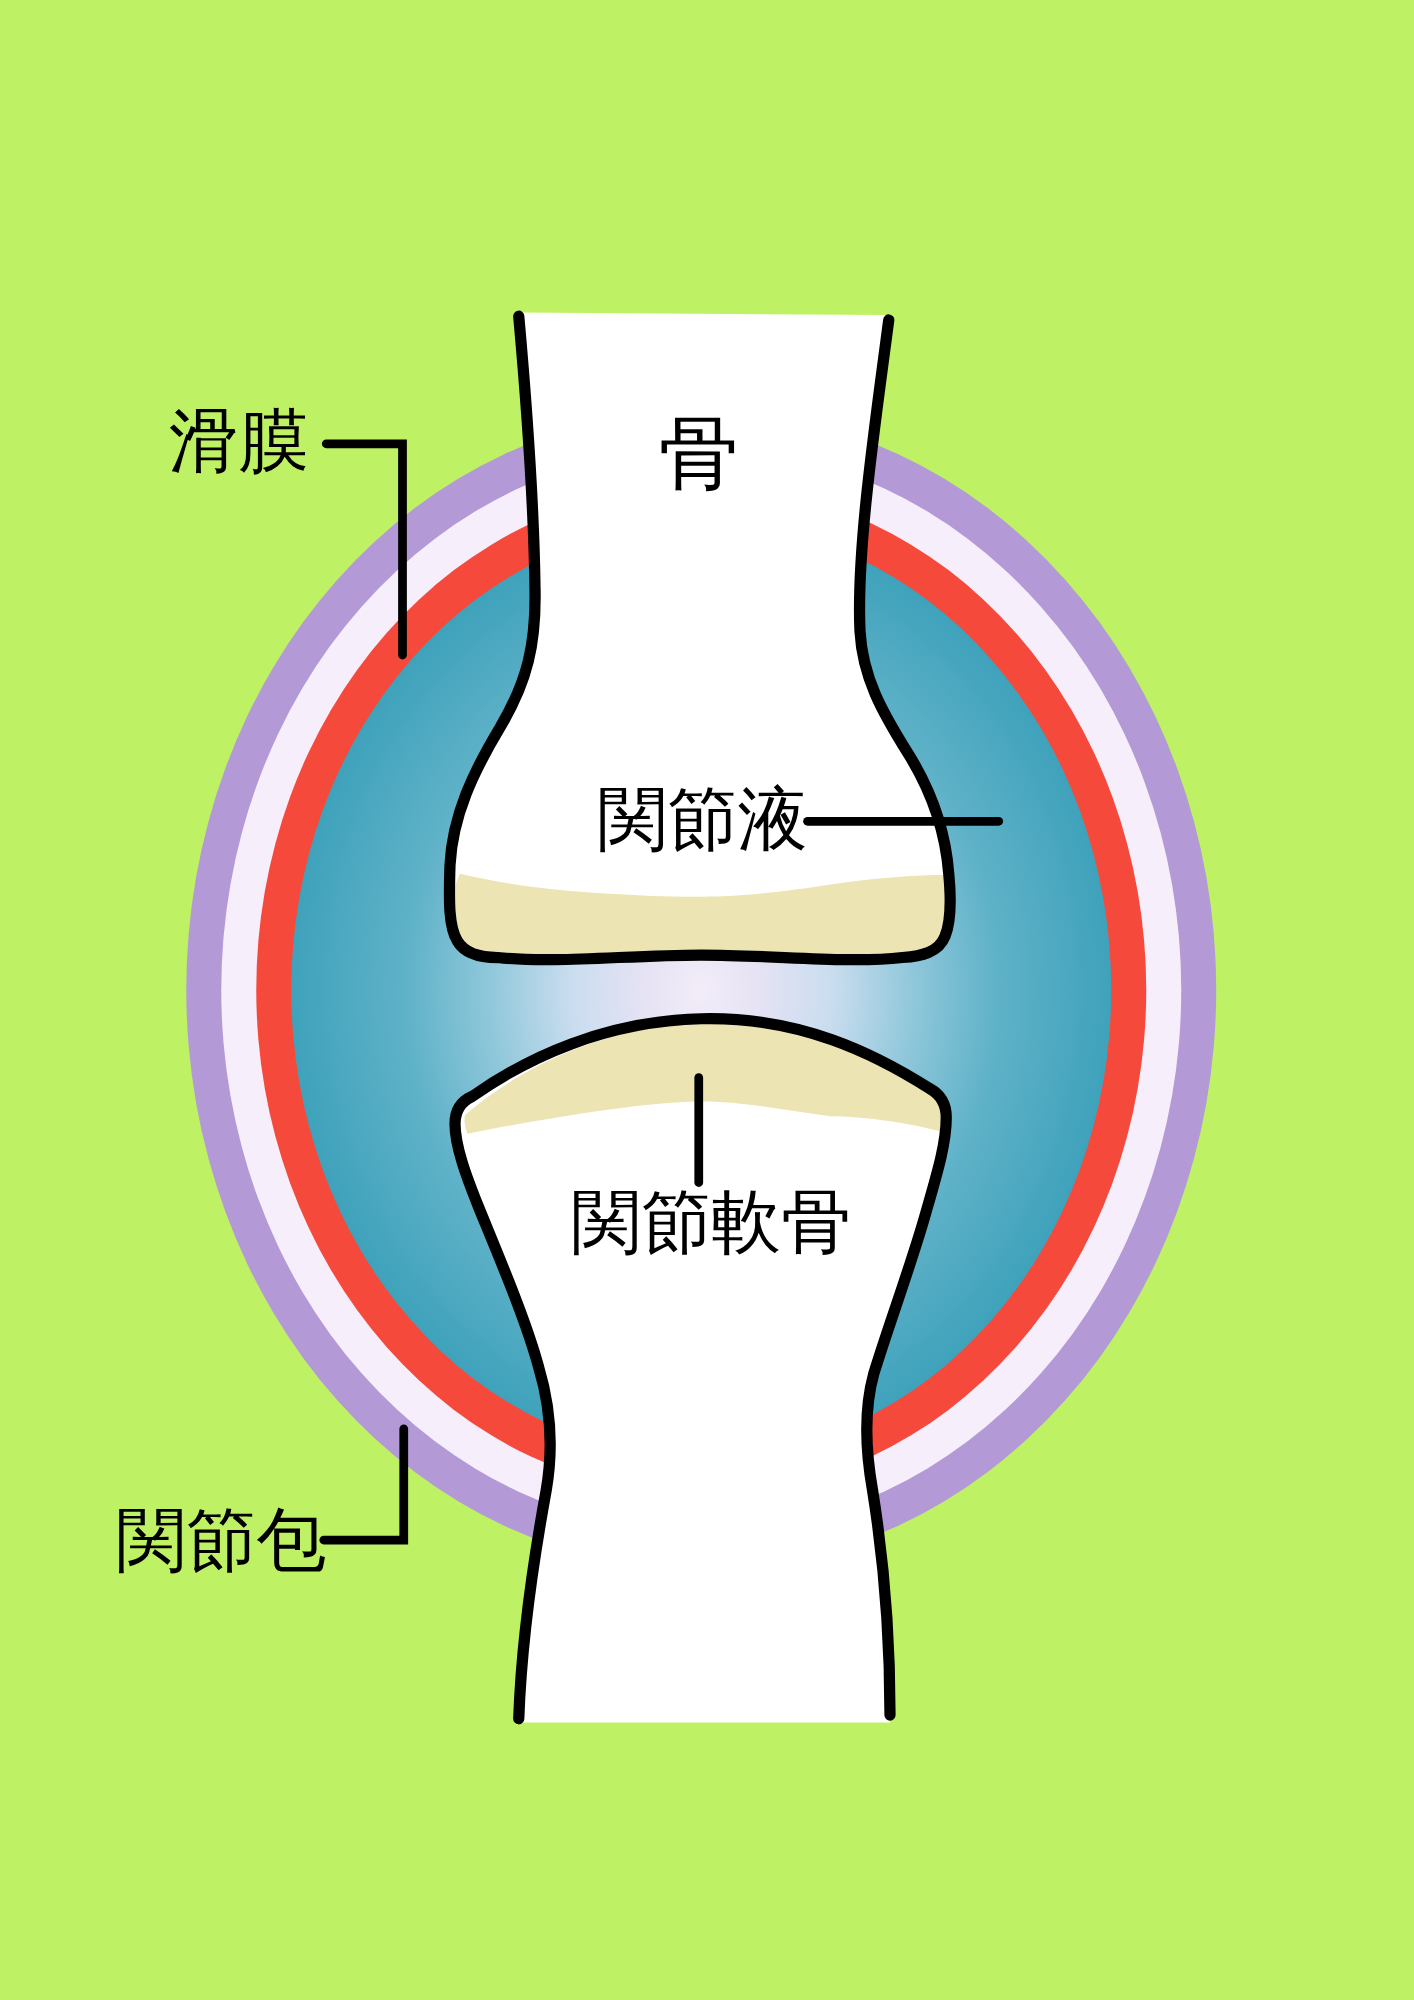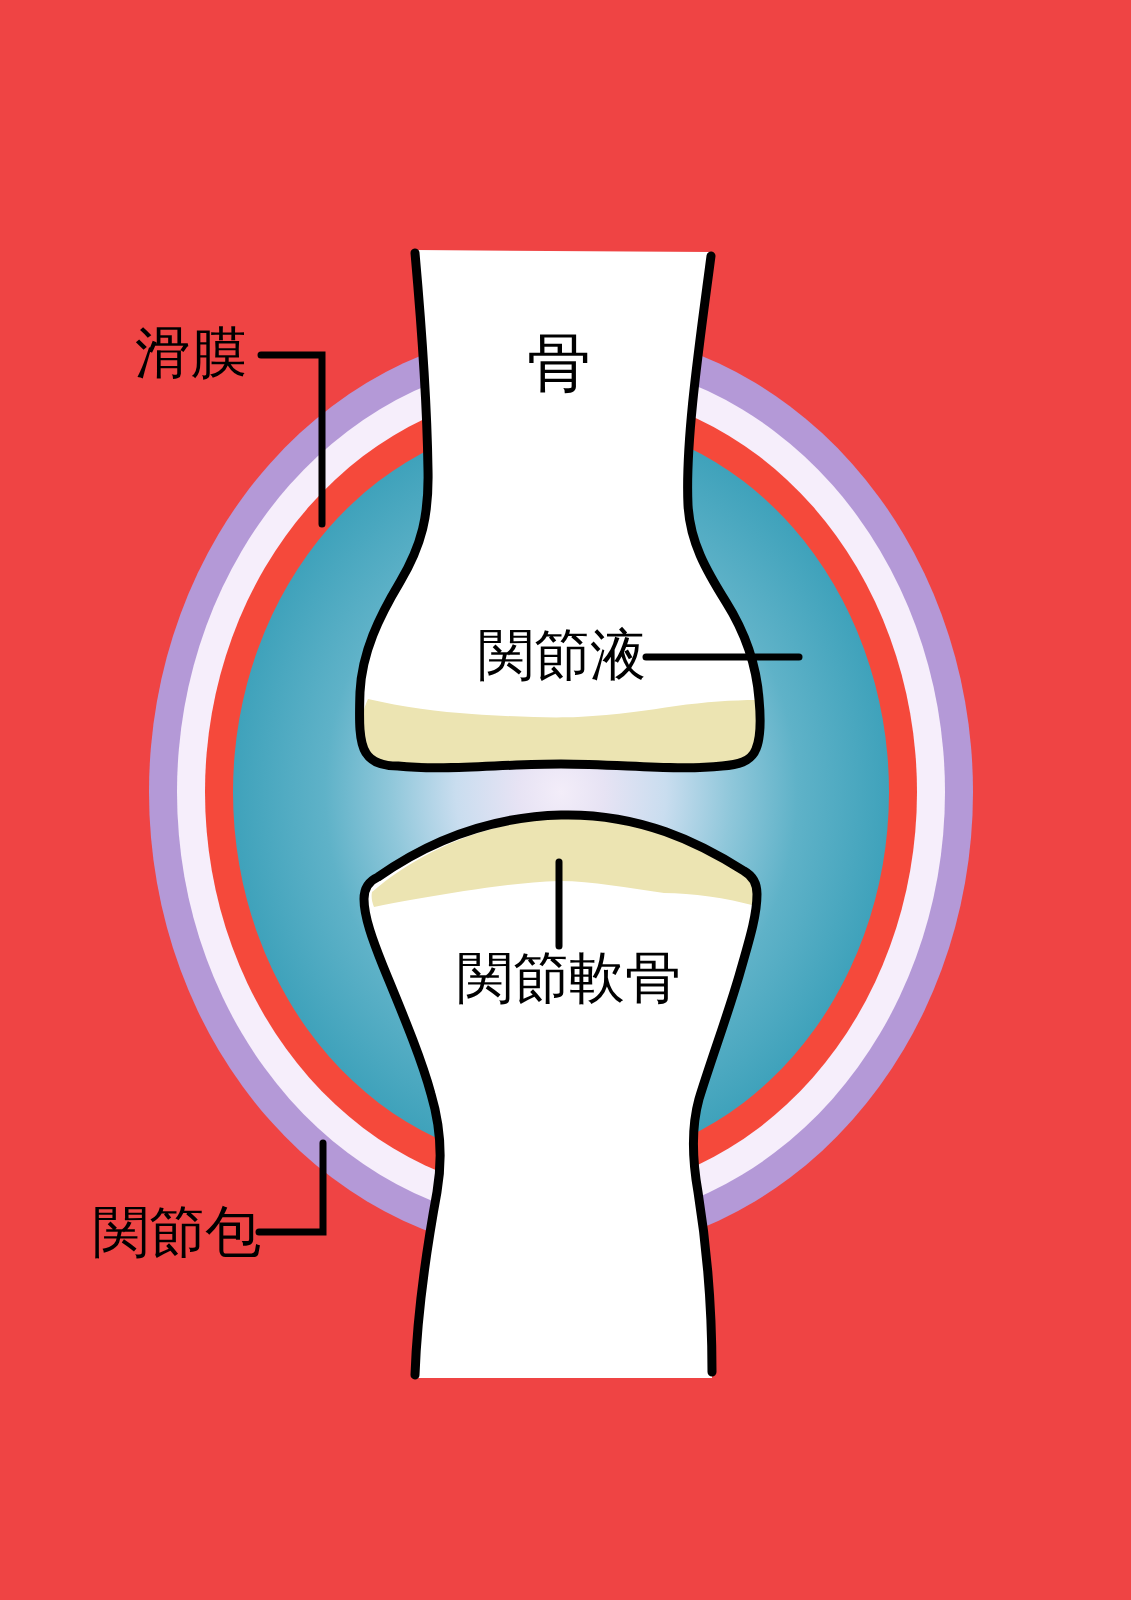--- a/index.html
+++ b/index.html
@@ -4,21 +4,21 @@
 <style>
   html, body {
     margin: 0;
     padding: 0;
     background: #ffffff;
   }
   .stage {
     position: relative;
     width: 1131px;
     height: 1600px;
-    background: #ef4444;
+    background: #bef264;
     overflow: hidden;
     font-family: "Liberation Sans", sans-serif;
   }
   svg { display: block; }
   text {
     font-family: "Liberation Sans", sans-serif;
     fill: #000000;
   }
   .label-text { font-size: 56px; }
   .label-text-bone { font-size: 64px; }

